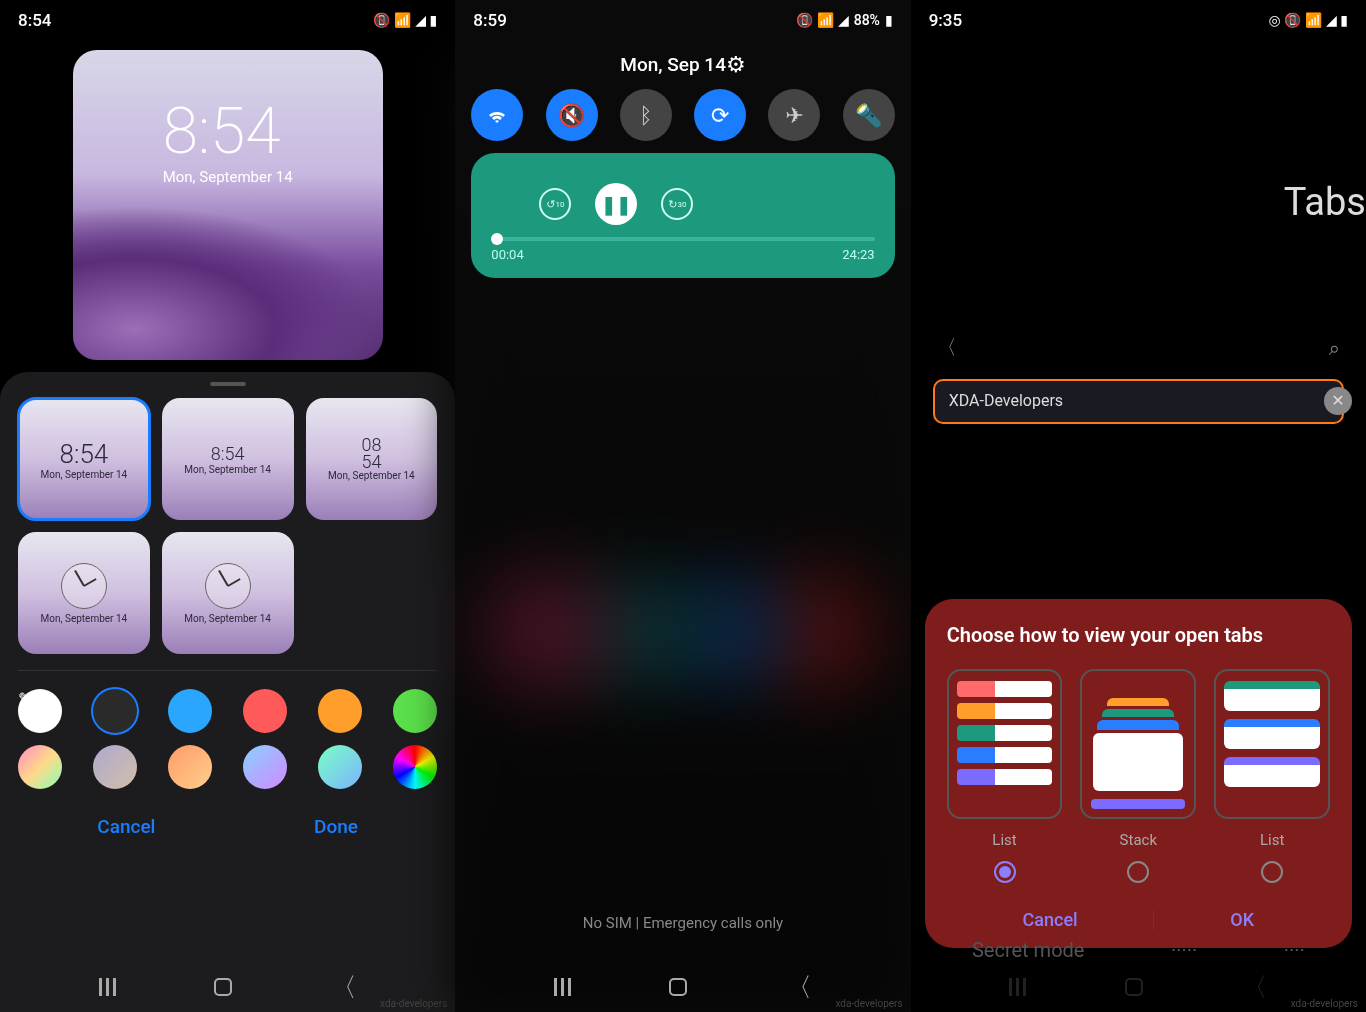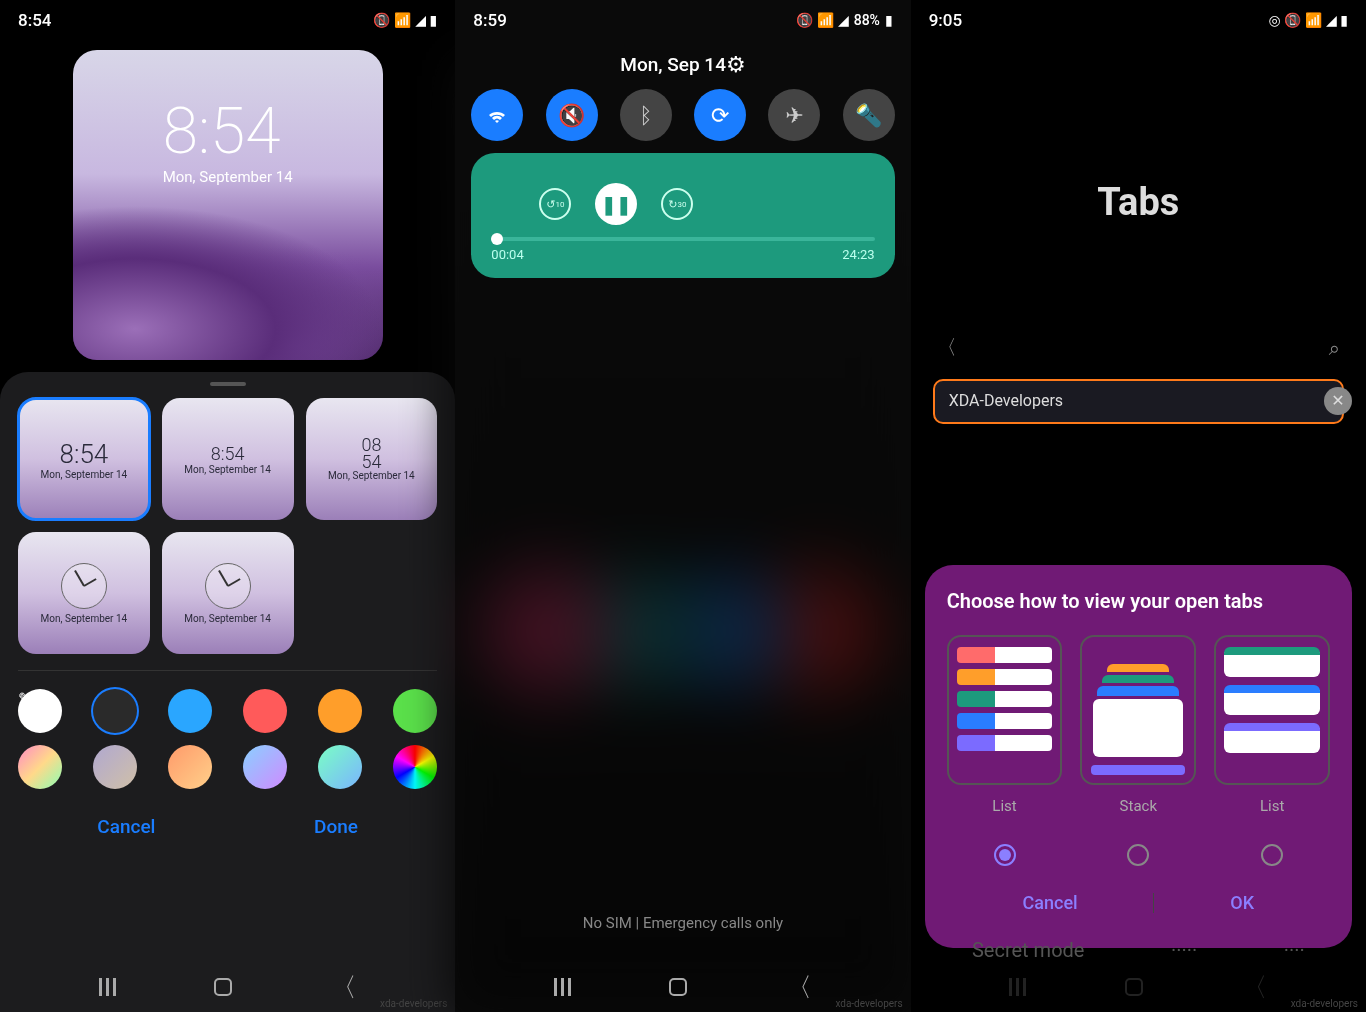--- a/index.html
+++ b/index.html
@@ -53,37 +53,37 @@
 .mc-dev{font-size:18px;color:#bfe}
 .mc-ctrl{display:flex;gap:24px;align-items:center;margin:14px 0 8px 48px}
 .mc-btn{width:32px;height:32px;border:2px solid #cfe;border-radius:50%;display:flex;align-items:center;justify-content:center;font-size:11px;color:#cfe}
 .mc-play{width:42px;height:42px;background:#fff;border-radius:50%;display:flex;align-items:center;justify-content:center;color:#1d9a7d;font-size:18px;font-weight:bold}
 .mc-prog{height:4px;background:#3ab59a;border-radius:2px;margin:12px 0 6px;position:relative}
 .mc-prog::before{content:'';position:absolute;left:0;width:12px;height:12px;background:#fff;border-radius:50%;top:-4px}
 .mc-times{display:flex;justify-content:space-between;font-size:13px;color:#bfe}
 .sim-msg{position:absolute;bottom:80px;left:0;right:0;text-align:center;color:#888;font-size:15px}
 
 
-.tabs-hdr{text-align:center;font-size:38px;font-weight:700;color:#ddd;margin-top:140px}
+.tabs-hdr{text-align:right;font-size:38px;font-weight:400;color:#ddd;margin-top:140px}
 .tabs-bar{display:flex;justify-content:space-between;align-items:center;padding:0 26px;margin-top:110px;color:#888;font-size:20px}
 .tab-card-bg{margin:18px 22px 0;border:2px solid #ff7a1a;border-radius:10px;padding:10px 14px;color:#ddd;font-size:16px;line-height:1.3;position:relative;background:#1a1a22}
 .close-tab{position:absolute;right:-10px;top:6px;width:28px;height:28px;background:#888;border-radius:50%;display:flex;align-items:center;justify-content:center;font-size:16px}
-.modal{position:absolute;left:14px;right:14px;bottom:64px;background:#701a75;border-radius:28px;padding:24px 22px 35px}
+.modal{position:absolute;left:14px;right:14px;bottom:64px;background:#7f1d1d;border-radius:28px;padding:24px 22px 18px}
 .modal-title{font-size:20px;font-weight:600;margin-bottom:22px}
 .view-opts{display:flex;gap:18px;justify-content:space-between}
 .view-opt{flex:1;text-align:center}
 .phone-frame{height:150px;border:2px solid #555;border-radius:14px;margin-bottom:12px;display:flex;flex-direction:column;padding:10px 8px;gap:6px;justify-content:flex-start}
 .list-item{height:16px;border-radius:4px;display:flex}
 .list-item span:first-child{width:40%;border-radius:4px 0 0 4px}
 .list-item span:last-child{flex:1;background:#fff;border-radius:0 4px 4px 0}
 .stack-frame{justify-content:flex-end;padding:10px 6px 8px}
 .stack-layer{border-radius:6px 6px 0 0;margin:0 auto}
 .grid-frame{gap:8px}
 .grid-item{height:30px;border-radius:6px}
-.opt-label{font-size:15px;color:#aaa;margin-bottom:29px}
+.opt-label{font-size:15px;color:#aaa;margin-bottom:12px}
 .radio{width:22px;height:22px;border:2px solid #888;border-radius:50%;margin:0 auto;display:flex;align-items:center;justify-content:center}
 .radio.sel{border-color:#8b7fff}
 .radio.sel::after{content:'';width:12px;height:12px;background:#8b7fff;border-radius:50%}
 .modal-actions{display:flex;justify-content:space-evenly;align-items:center;margin-top:26px;font-size:18px;color:#8b7fff;font-weight:500}
 .divider{width:1px;height:20px;background:#444}
 .bottom-tabs{position:absolute;bottom:50px;left:0;right:0;display:flex;justify-content:space-around;color:#555;font-size:20px;padding:0 18px}
 
 .nav-bar{position:absolute;bottom:0;left:0;right:0;height:50px;display:flex;justify-content:space-evenly;align-items:center;color:#aaa;font-size:22px}
 .nav-recent{display:flex;gap:4px}
 .nav-recent span{width:3px;height:18px;background:#aaa}
@@ -208,21 +208,21 @@
         <span></span>
       </div>
     <div class="nav-home"></div>
     <div class="nav-back">〈</div>
   </div>
   <div class="watermark">xda-developers</div>
 </div>
 
 <div class="phone">
   <div class="status-bar">
-    <span>9:05</span>
+    <span>9:35</span>
     <span class="status-icons">◎ 📵 📶 ◢ ▮</span>
   </div>
   <div class="tabs-hdr">Tabs</div>
   <div class="tabs-bar">
     <span>〈</span>
     <span>⌕</span>
   </div>
   <div class="tab-card-bg">
     <div>XDA-Developers</div>
     <div class="close-tab">✕</div>

